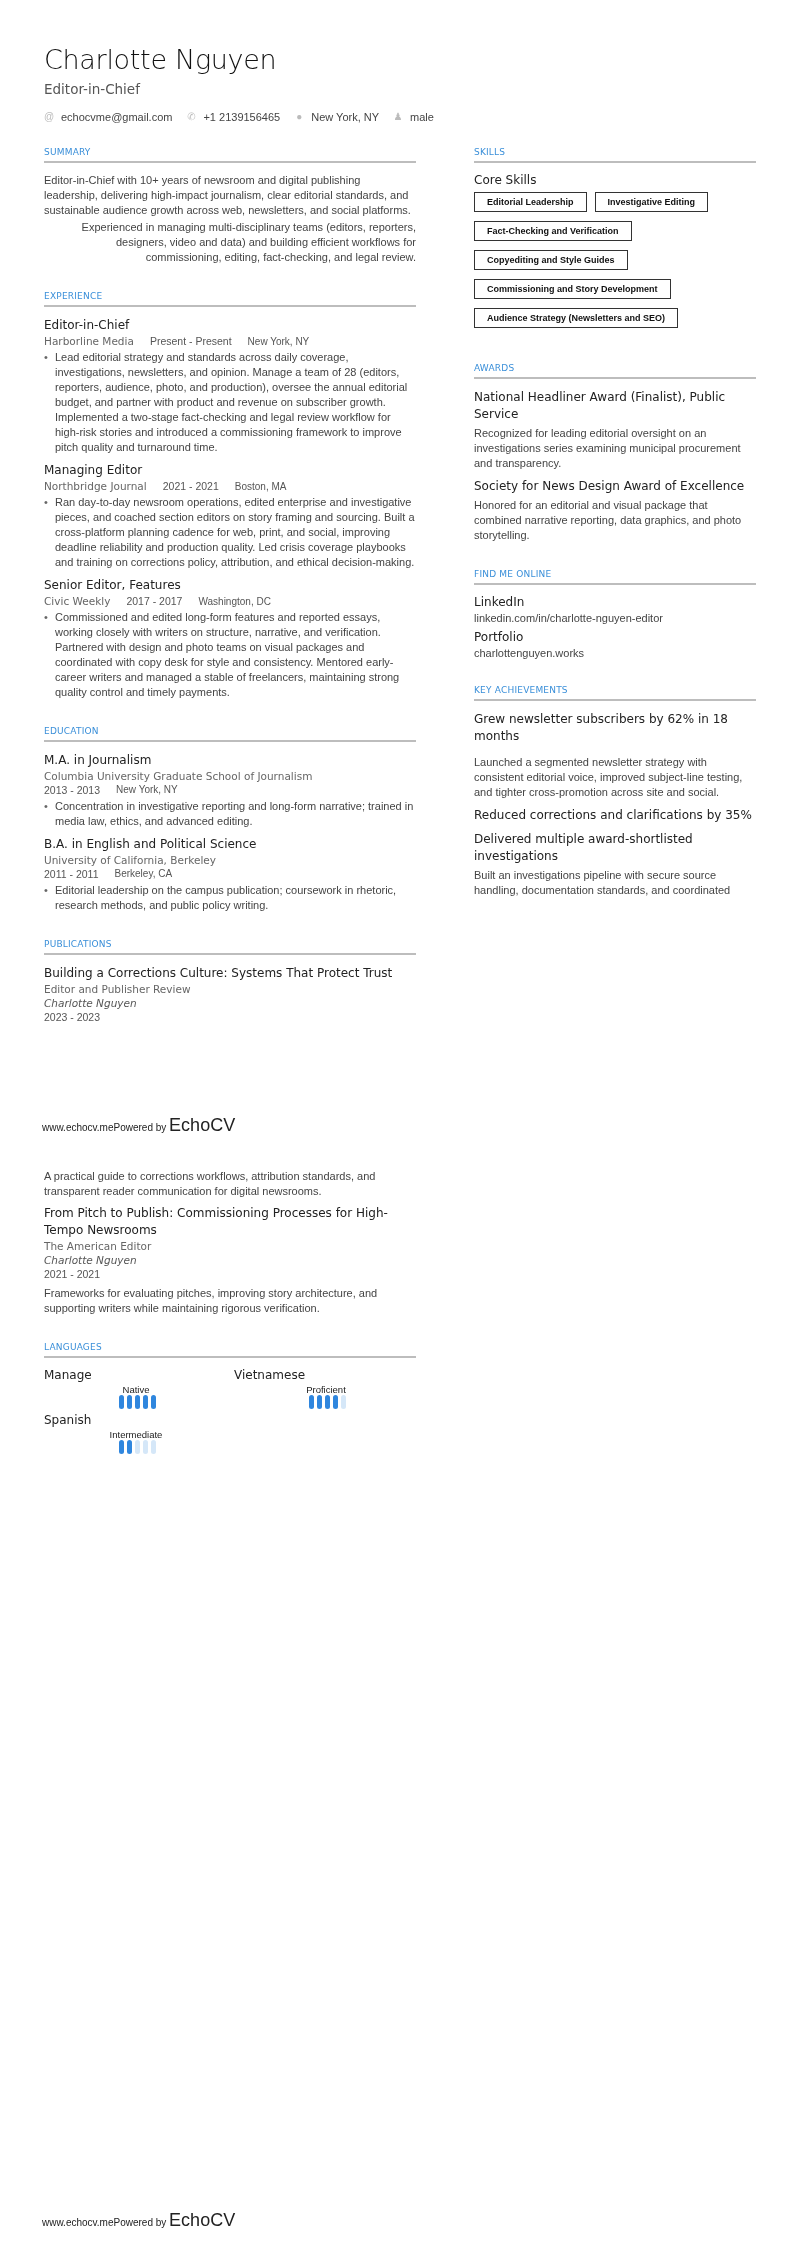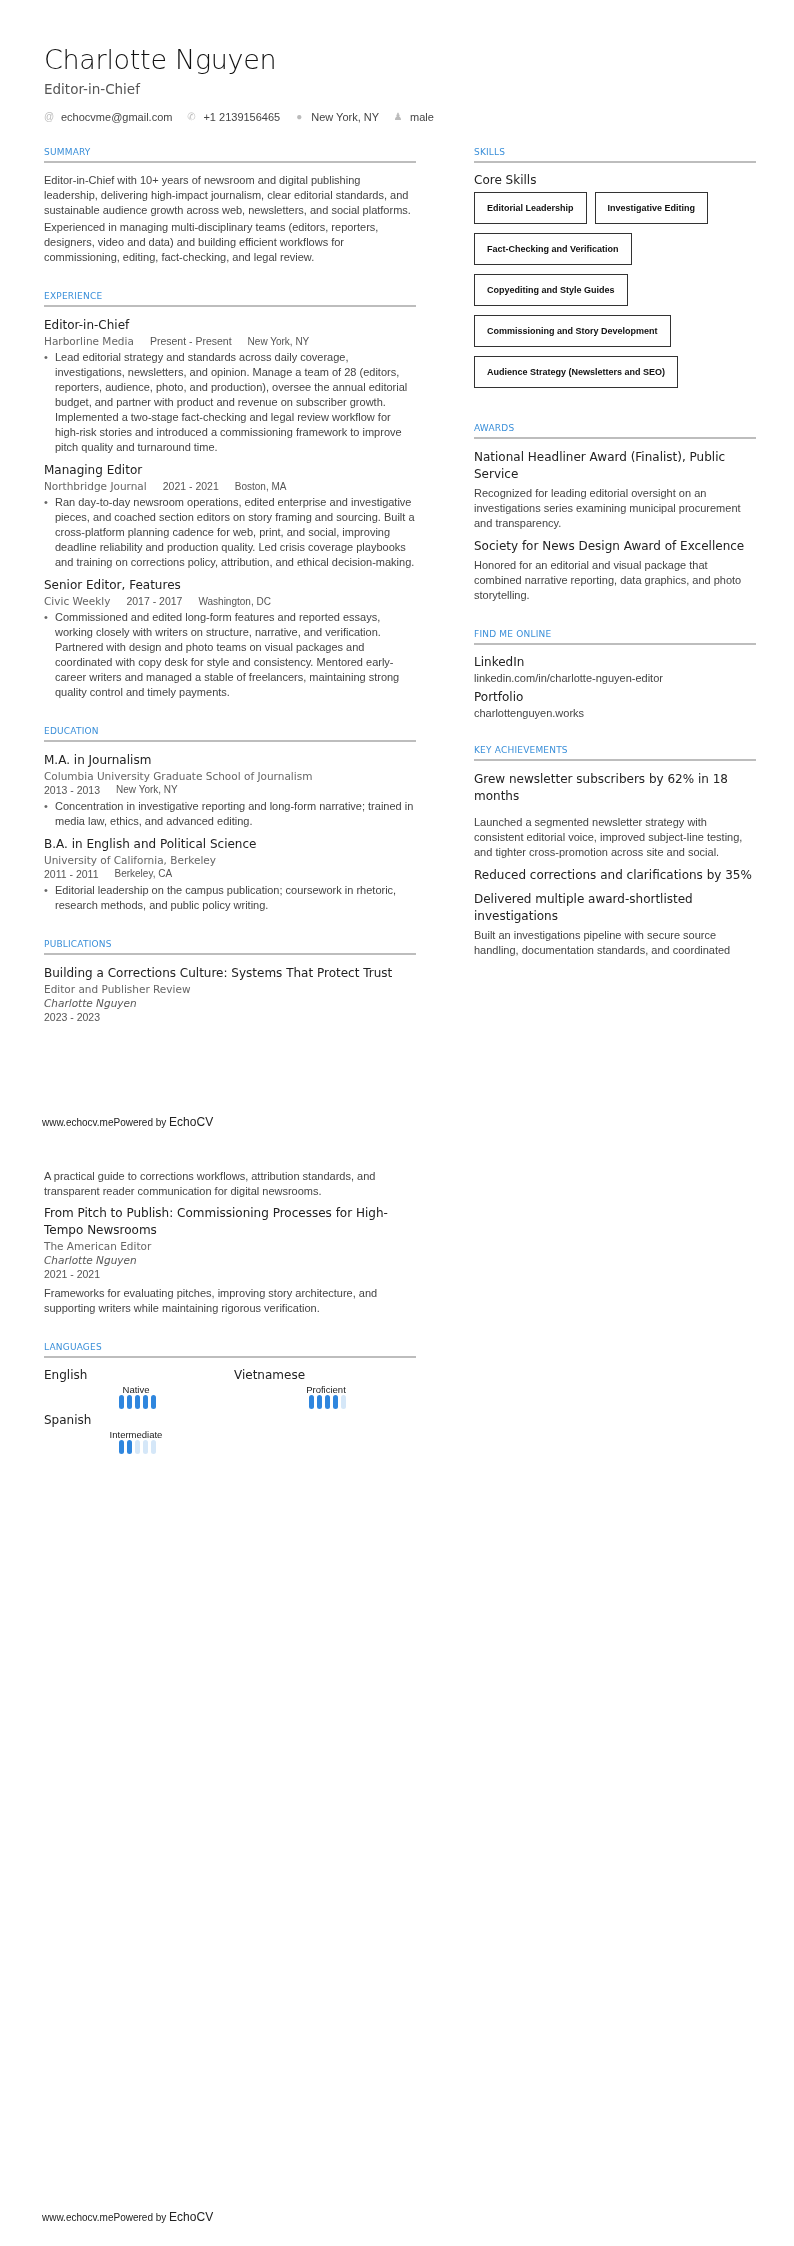--- a/index.html
+++ b/index.html
@@ -17,45 +17,45 @@
   .contact .ic { width: 10px; height: 10px; margin-right: 7px; color: #bbb; font-size: 10px; line-height: 10px; text-align: center; display: inline-block; }
 
   .col-left { position: absolute; left: 44px; width: 372px; }
   .col-right { position: absolute; left: 474px; width: 282px; }
 
   .sec-title { font-family: "DejaVu Sans", sans-serif; font-size: 9px; color: #3a8fd9; letter-spacing: 0.2px; text-transform: uppercase; }
   .sec-rule { height: 2px; background: #bdbdbd; margin-top: 4px; margin-bottom: 10px; }
   .section { margin-bottom: 26px; }
 
   .para { font-size: 11px; line-height: 15px; color: #444; }
-  .para + .para { margin-top: 2px; }
+  .para + .para { margin-top: 2px; text-align: right; }
 
   .item-title { font-family: "DejaVu Sans", sans-serif; font-size: 12px; color: #222; line-height: 17px; }
   .meta { display: flex; align-items: baseline; font-size: 10.5px; color: #555; margin-top: 1px; }
   .meta .org { font-family: "DejaVu Sans", sans-serif; color: #666; margin-right: 16px; }
   .meta .dates { margin-right: 16px; }
   .meta .loc { font-size: 10px; }
   .bullet { display: flex; font-size: 11px; line-height: 15px; color: #444; margin-top: 3px; }
   .bullet .dot { width: 11px; flex: none; color: #666; }
   .entry { margin-bottom: 7px; }
 
   .org-line { font-family: "DejaVu Sans", sans-serif; font-size: 10.5px; color: #666; margin-top: 1px; }
   .date-line { font-size: 10.5px; color: #555; margin-top: 2px; display: flex; }
   .date-line .loc { margin-left: 16px; font-size: 10px; }
   .author { font-family: "DejaVu Sans", sans-serif; font-style: italic; font-size: 10.5px; color: #555; margin-top: 2px; }
 
   .skills-sub { font-family: "DejaVu Sans", sans-serif; font-size: 12px; color: #222; margin-bottom: 5px; }
   .tags { display: flex; flex-wrap: wrap; }
-  .tag { border: 1px solid #333; font-size: 9px; font-weight: bold; color: #111; padding: 10px 12px; margin: 0 8px 9px 0; }
+  .tag { border: 1px solid #333; font-size: 9px; font-weight: bold; color: #111; padding: 4px 12px; margin: 0 8px 9px 0; }
 
   .link-label { font-family: "DejaVu Sans", sans-serif; font-size: 12px; color: #222; margin-bottom: 3px; }
   .link-val { font-size: 11px; color: #444; margin-bottom: 6px; }
 
   .footer { position: absolute; left: 42px; right: 37px; display: flex; align-items: baseline; font-size: 10px; color: #222; }
-  .footer .brand { font-size: 12px; }
+  .footer .brand { font-size: 18px; }
 
   .langs { display: grid; grid-template-columns: 190px 190px; row-gap: 4px; }
   .lang-name { font-family: "DejaVu Sans", sans-serif; font-size: 12px; color: #222; }
   .lang-row { display: flex; align-items: center; margin-top: 2px; flex-direction: column; }
   .lang-level { font-size: 9.5px; color: #222; margin-right: 6px; }
   .bars { display: flex; }
   .bar { width: 5px; height: 14px; border-radius: 3px; margin-right: 3px; }
 </style>
 </head>
 <body>
@@ -255,21 +255,21 @@
         <div class="date-line">2021 - 2021</div>
         <p class="para" style="margin-top:6px">Frameworks for evaluating pitches, improving story architecture, and supporting writers while maintaining rigorous verification.</p>
       </div>
     </div>
 
     <div class="section">
       <div class="sec-title">LANGUAGES</div>
       <div class="sec-rule"></div>
       <div class="langs" id="langs">
         <div>
-          <div class="lang-name">English</div>
+          <div class="lang-name">Manage</div>
           <div class="lang-row">
               <span class="lang-level">Native</span>
               <span class="bars">
                 <span class="bar" style="background: rgb(47, 134, 222);"></span>
                 <span class="bar" style="background: rgb(47, 134, 222);"></span>
                 <span class="bar" style="background: rgb(47, 134, 222);"></span>
                 <span class="bar" style="background: rgb(47, 134, 222);"></span>
                 <span class="bar" style="background: rgb(47, 134, 222);"></span>
               </span>
             </div>

